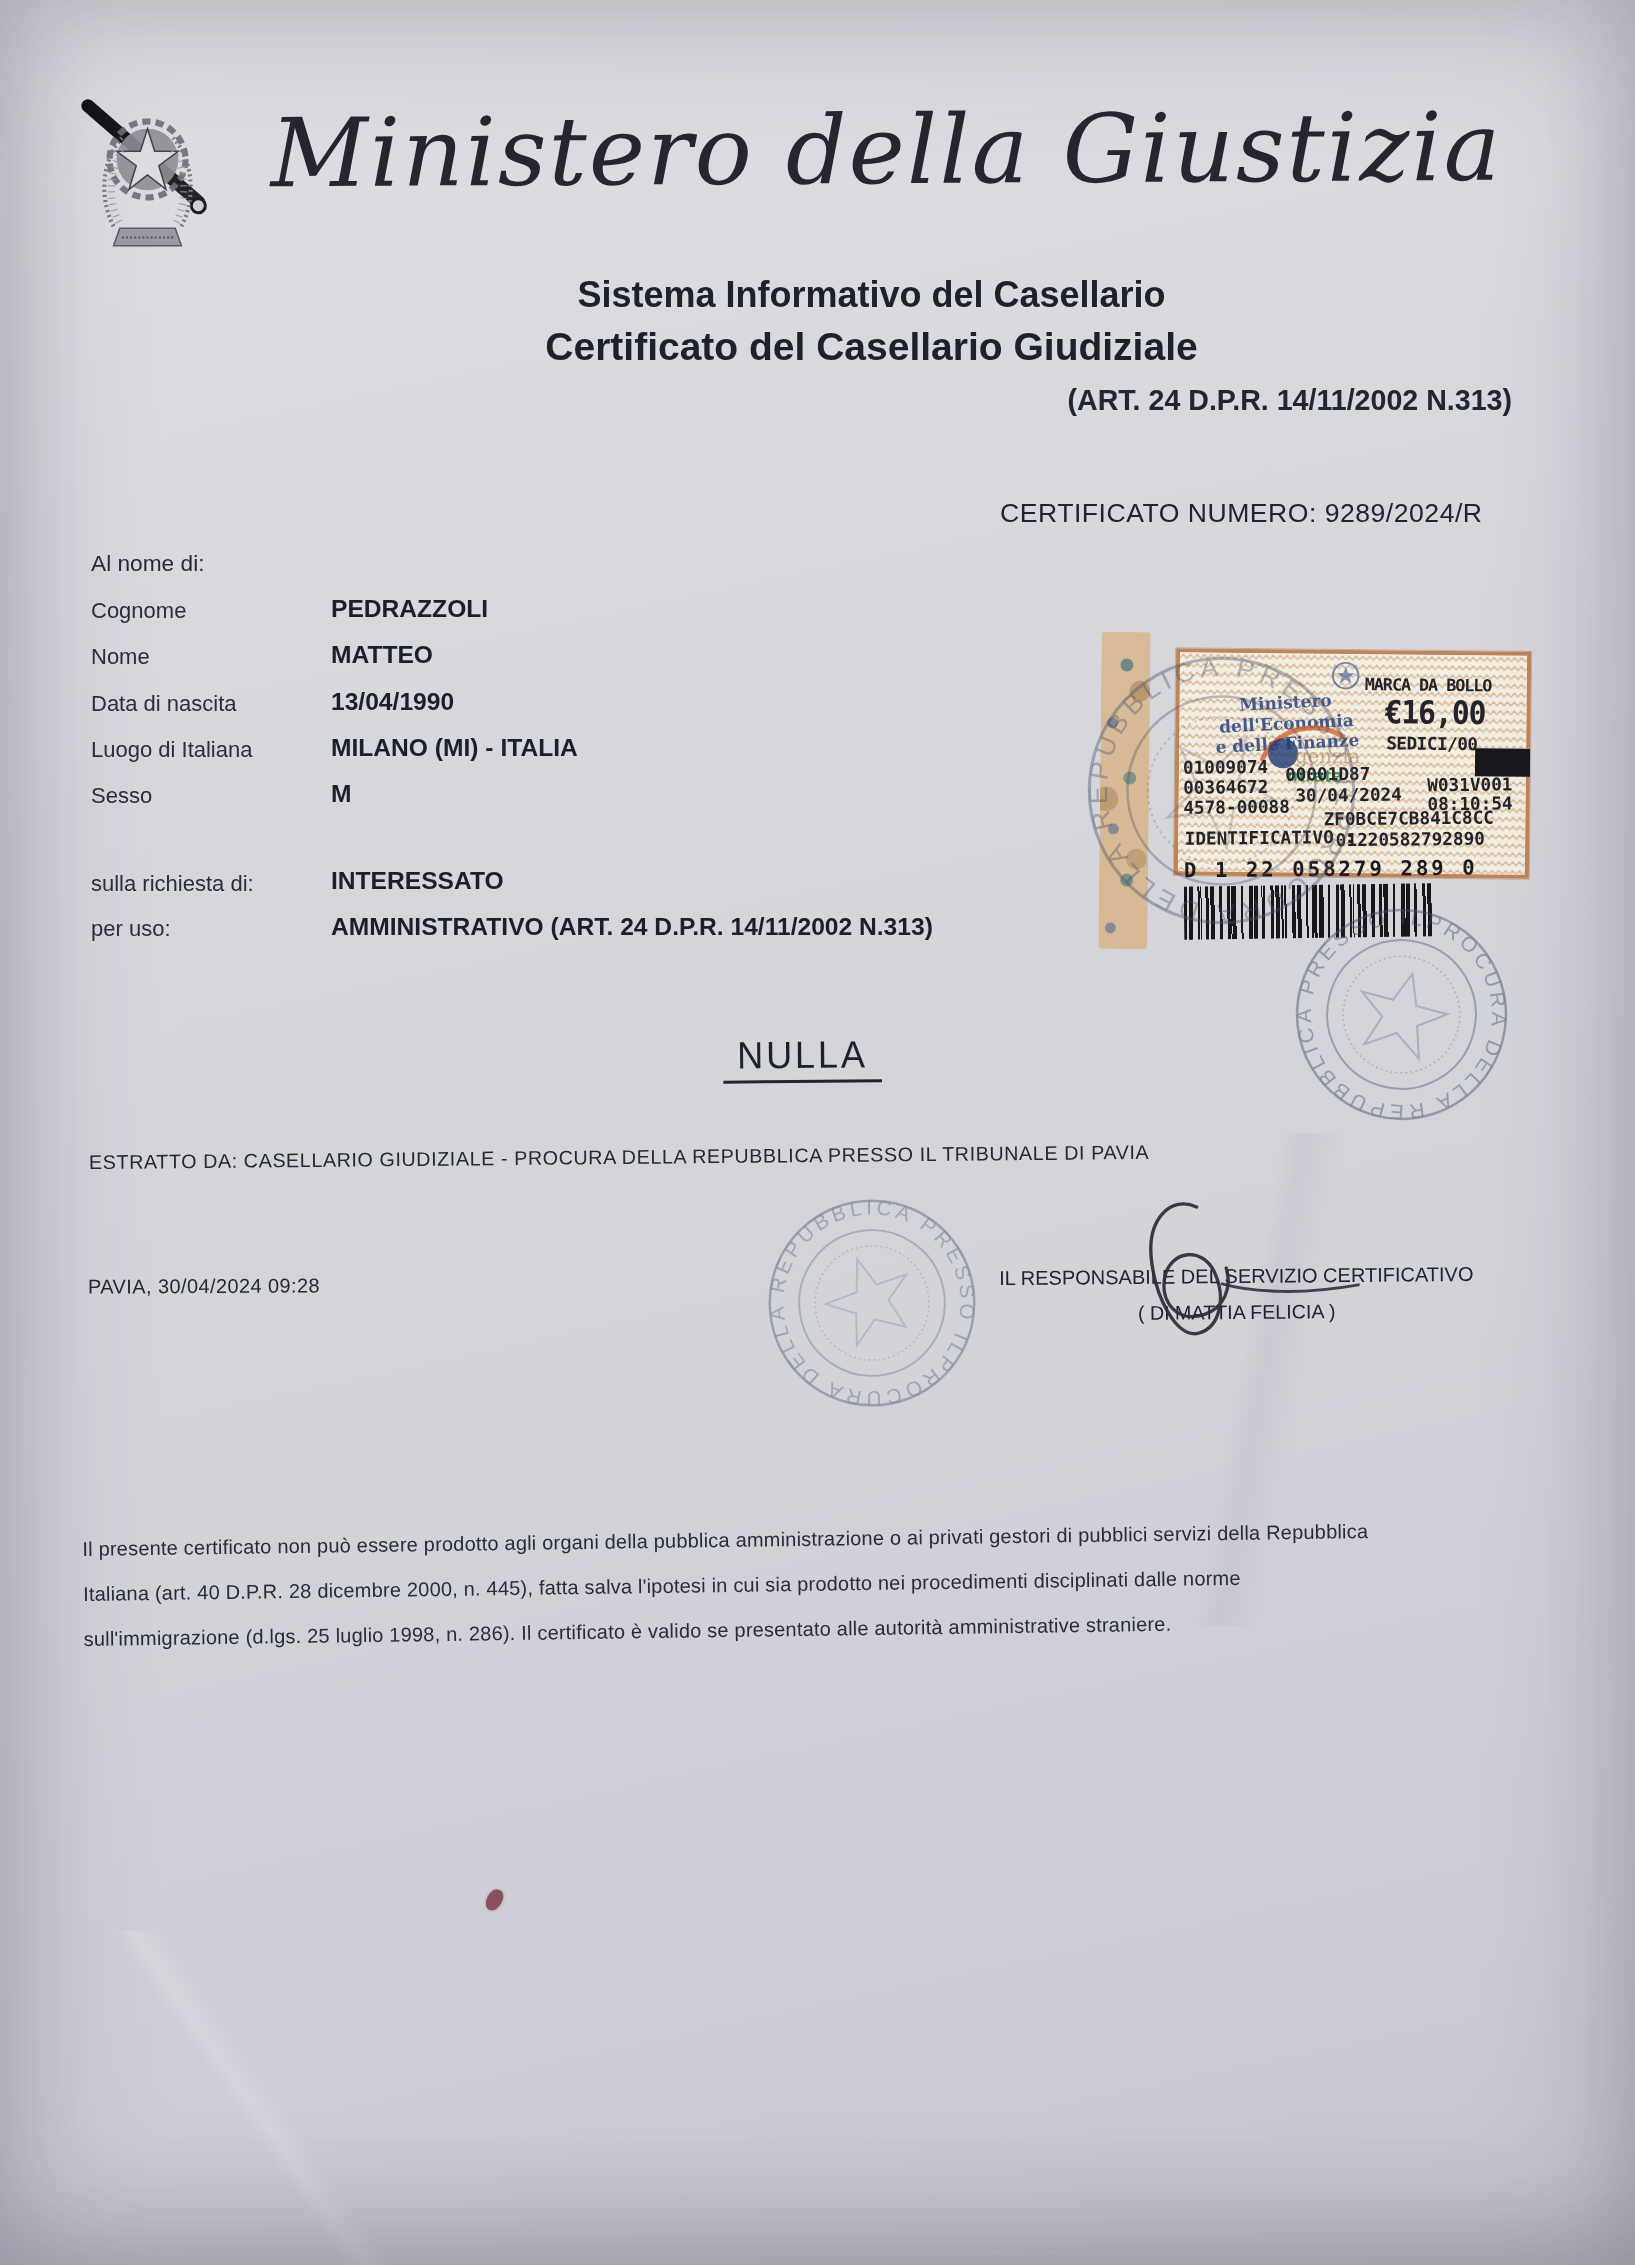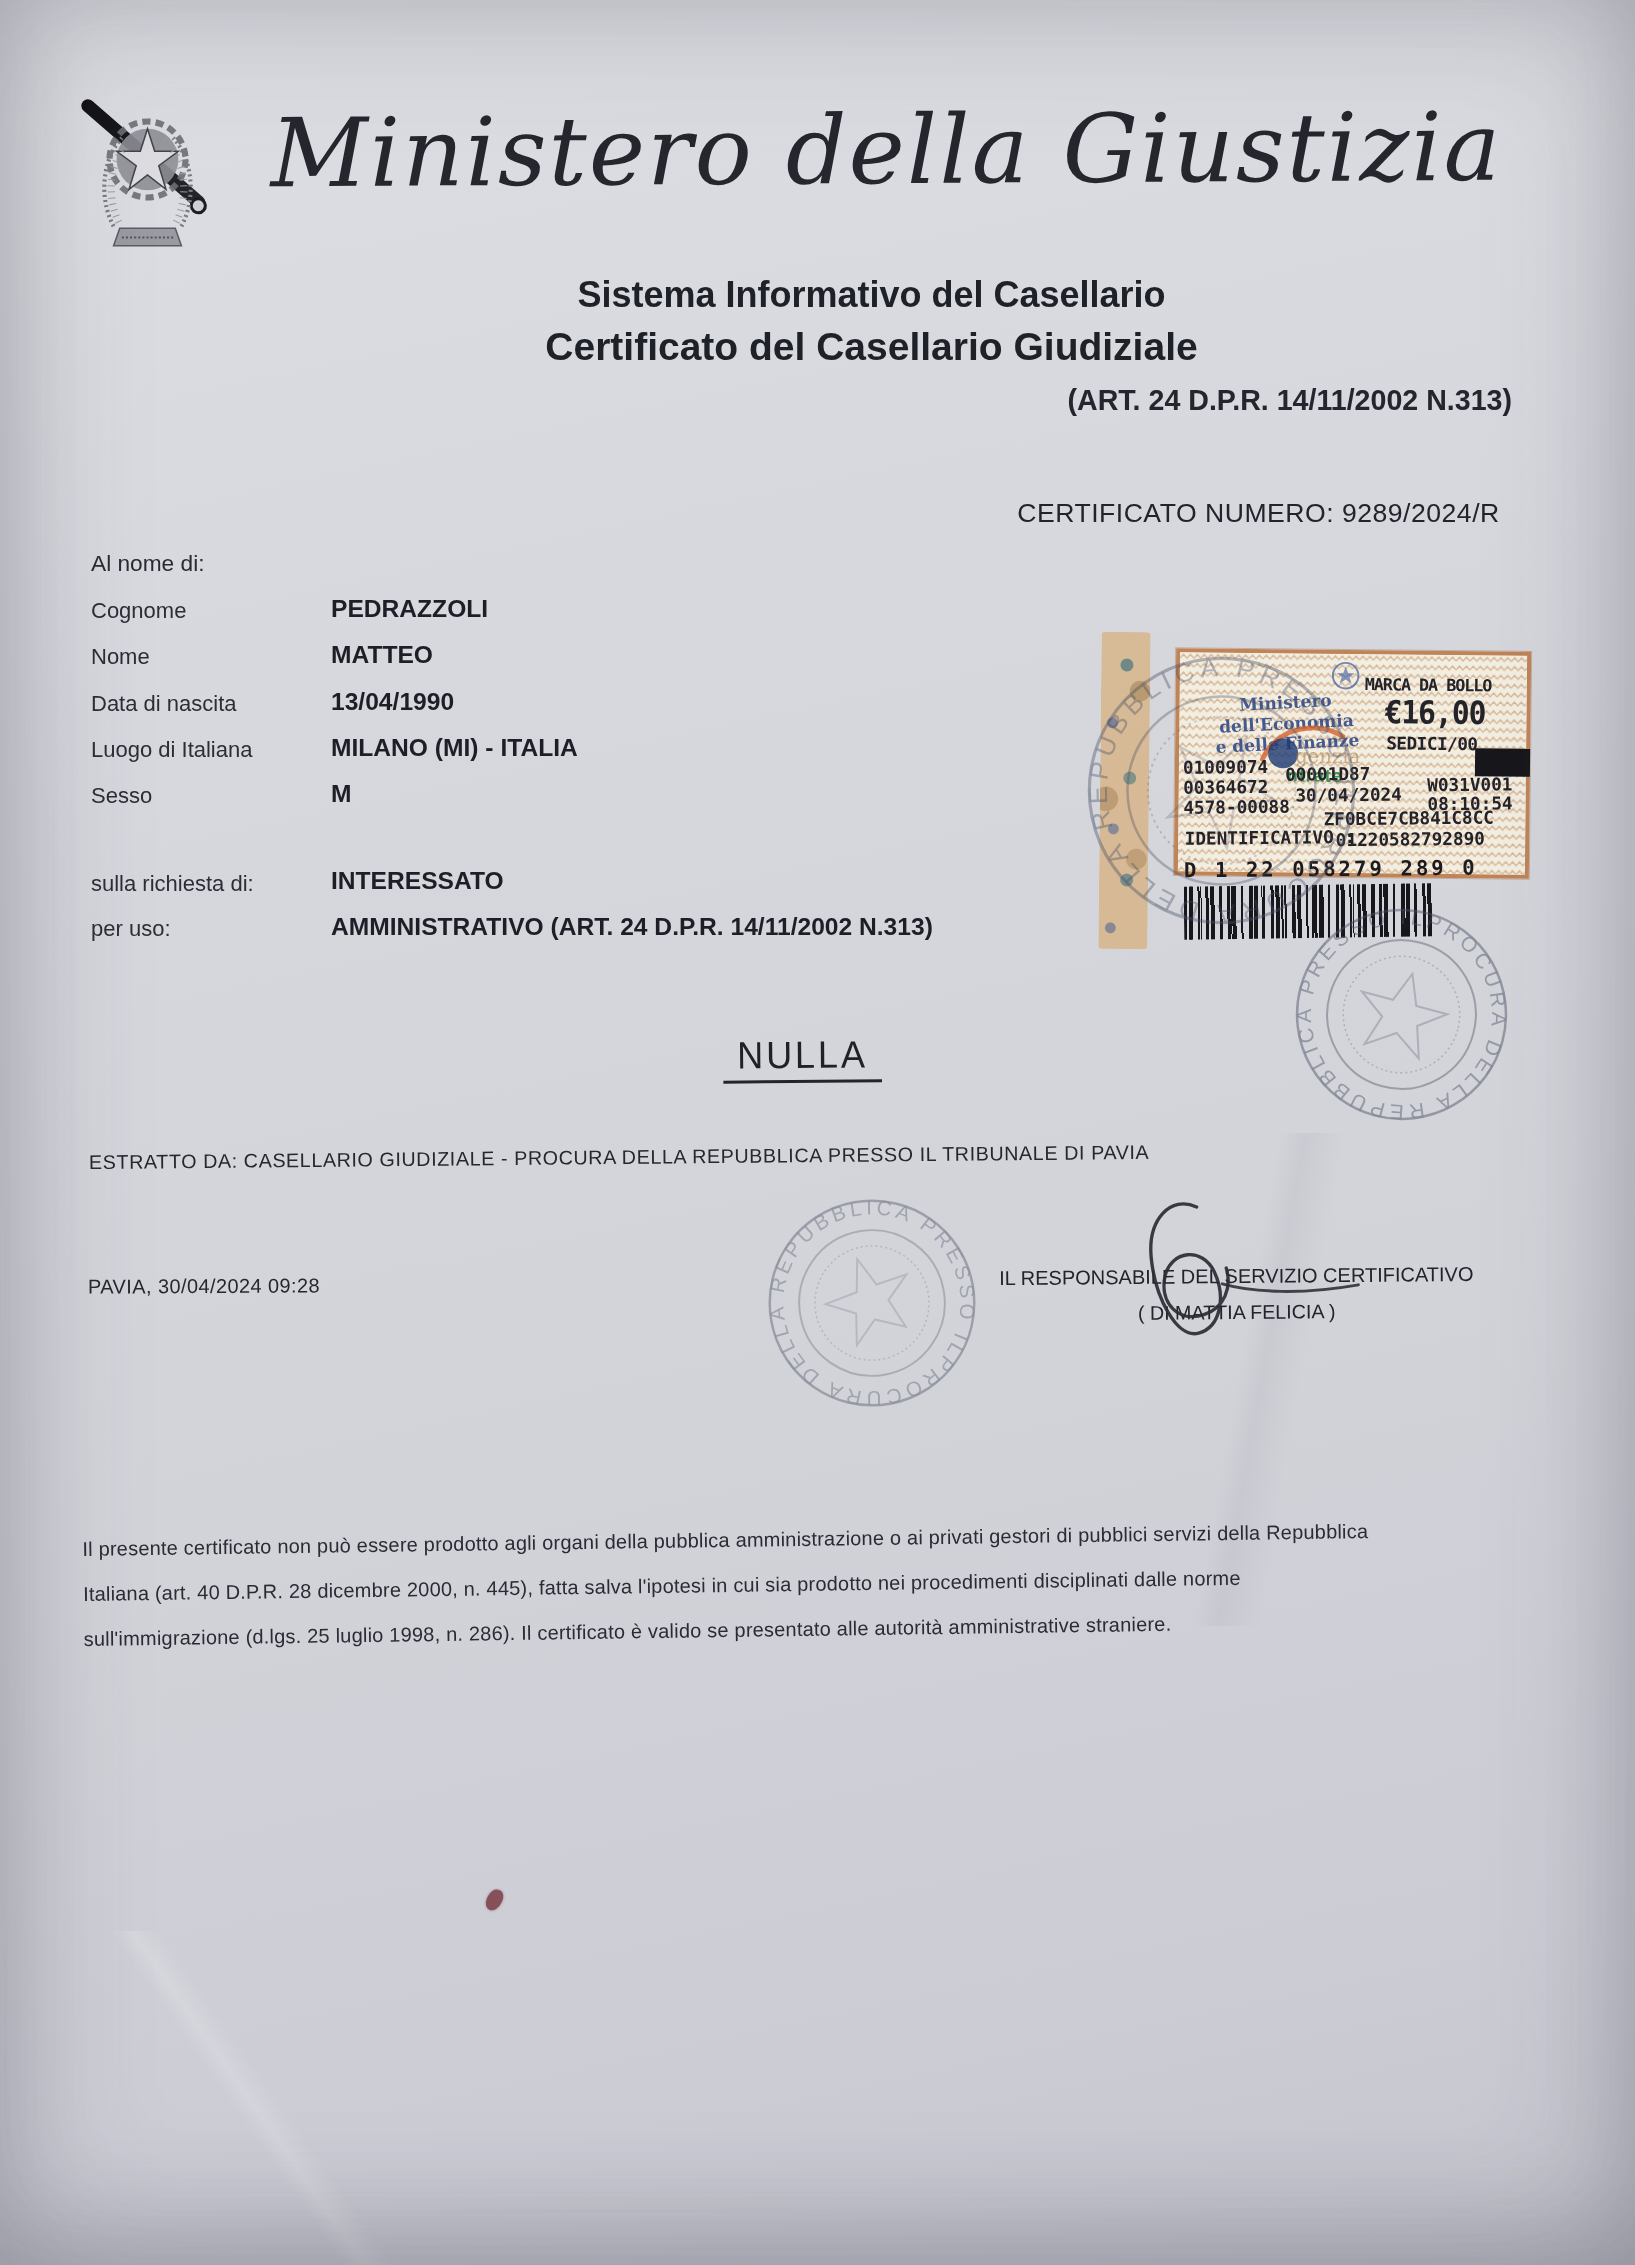--- a/index.html
+++ b/index.html
@@ -11,21 +11,21 @@
   .abs{position:absolute;}
   
   #staple{left:83px;top:95px;width:160px;height:12.8px;background:linear-gradient(90deg,#101014,#26262c);border-radius:6.9px;transform:rotate(41deg);transform-origin:0 50%;}
   #staple:after{content:"";position:absolute;right:-3.9px;top:1px;width:10.8px;height:10.8px;border:3px solid #1c1c22;border-radius:50%;background:#cfd0d6;}
   
   #emblem{left:91px;top:99px;}
   #ministero{left:246px;top:95px;width:1281px;text-align:center;font-family:"DejaVu Serif", serif;font-style:italic;font-size:95px;letter-spacing:2px;color:#26262e;transform:rotate(-.3deg);}
   #sys{left:231px;top:274px;width:1281px;text-align:center;font-size:36px;font-weight:bold;color:#1f2129;}
   #cert{left:231px;top:325px;width:1281px;text-align:center;font-size:39px;font-weight:bold;color:#1f2129;}
   #art{left:231px;top:384px;width:1281px;text-align:right;font-size:28.6px;font-weight:bold;color:#24262f;}
-  #certnum{left:1000px;top:498px;width:517px;text-align:center;font-size:26.6px;letter-spacing:0.5px;color:#22242d;}
+  #certnum{left:1000px;top:498px;width:517px;text-align:left;font-size:26.6px;letter-spacing:0.5px;color:#22242d;}
   
   #alnome{left:91px;top:550px;font-size:22.7px;color:#292b34;}
   .lbl{position:absolute;left:91px;font-size:22px;color:#2c2e37;}
   .val{position:absolute;left:331px;font-size:24.6px;font-weight:bold;color:#1d1f28;}
   
   #att{left:91px;top:990px;font-size:24.6px;color:#26282f;}
   #nulla{left:719px;top:1034px;width:167px;text-align:center;font-size:38px;letter-spacing:3px;color:#1f2129;border-bottom:3px solid #23252e;padding-bottom:3px;transform:rotate(-.5deg) scaleX(.95);}
   #estratto{left:89px;top:1145px;width:1261px;font-size:19.7px;letter-spacing:0.6px;color:#26282f;transform:rotate(-.55deg);}
   #pavia{left:88px;top:1275px;font-size:20px;letter-spacing:0.4px;color:#26282f;transform:rotate(-.3deg);}
   #resp{left:946px;top:1265px;width:581px;text-align:center;font-size:20px;color:#22242d;transform:rotate(-.5deg);}

